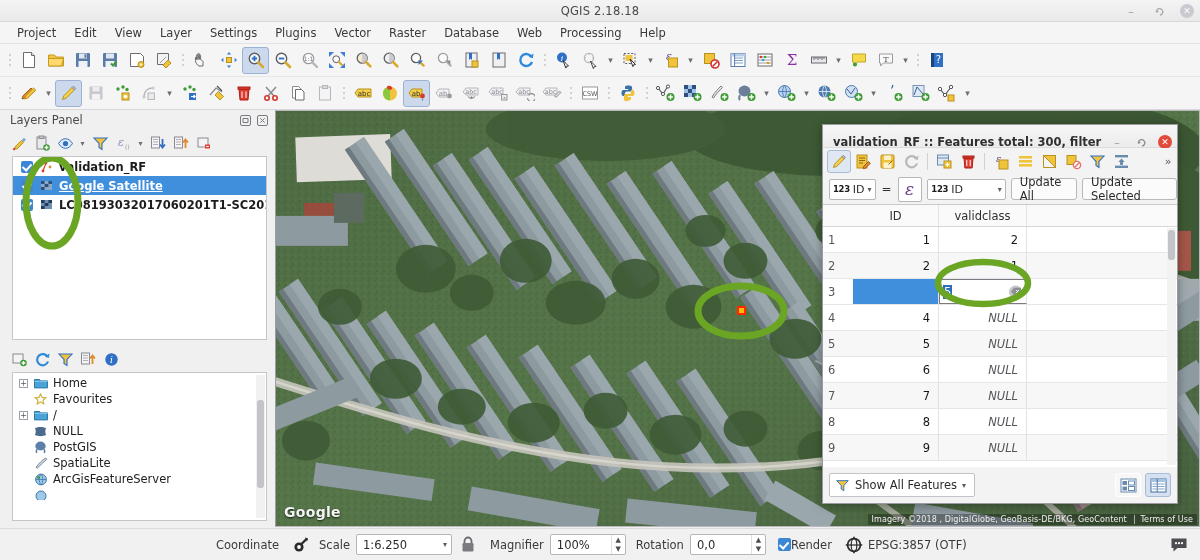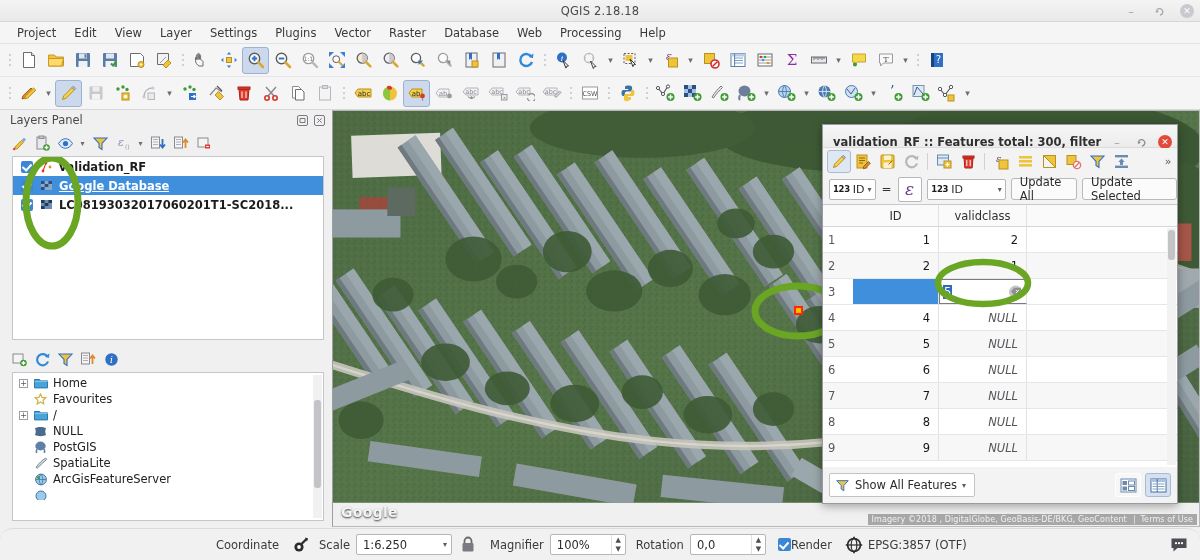--- a/index.html
+++ b/index.html
@@ -47,21 +47,21 @@
   .grip { width: 7px; height: 20px; display: flex; flex-direction: column; justify-content: center;
           align-items: center; gap: 3px; margin: 0 2px; }
   .grip i { width: 2px; height: 2px; background: #c2c2c8; border-radius: 50%; display: block; }
   .tb-caret { width: 13px; height: 27px; display: flex; align-items: center; justify-content: center;
               color: #6d6d72; font-size: 9px; }
 
   
   .body { position: relative; height: 417px; display: flex; background: #f0f0f0; }
 
   
-  .docks { width: 332px; display: flex; flex-direction: column; background: #f0f0f0; }
+  .docks { width: 275px; display: flex; flex-direction: column; background: #f0f0f0; }
   .panel { display: flex; flex-direction: column; }
   .panel-head { height: 20px; display: flex; align-items: center; padding: 0 6px 0 10px; }
   .panel-title { font-size: 11.5px; color: #4a4a4a; flex: 1; }
   .panel-btn { width: 13px; height: 13px; margin-left: 4px; display: flex; align-items: center; justify-content: center; }
   .panel-tools { height: 26px; display: flex; align-items: center; padding-left: 8px; gap: 1px; }
   .pt { width: 22px; height: 22px; display: flex; align-items: center; justify-content: center; border-radius: 3px; }
   .pt-caret { width: 11px; height: 22px; display: flex; align-items: center; justify-content: center; color: #6d6d72; font-size: 8px; }
   .panel-body { flex: 1; margin: 0 8px 6px 12px; background: #fff; border: 1px solid #c6c6c9; overflow: hidden; position: relative; }
 
   
@@ -142,21 +142,21 @@
                display: flex; align-items: center; gap: 5px; padding: 0 8px 0 5px; font-size: 11.5px; }
   .viewtog { display: flex; gap: 4px; margin-left: auto; }
   .vtg { width: 26px; height: 24px; border: 1px solid #ffffff; border-radius: 3px; display: flex;
          align-items: center; justify-content: center; background: #f7f7f8; }
   .vtg.on { background: #d5e1f0; border: 1px solid #a7bbd6; }
   .more { width: 18px; height: 23px; display: flex; align-items: center; justify-content: center;
           color: #55555a; font-size: 11px; margin-left: auto; }
 
   
   .status { position: absolute; left: 0; bottom: 0; width: 1200px; height: 32px;
-            background: #f1f1f2; border-top: 1px solid #dcdcde; display: flex; align-items: center; border-radius: 13px; }
+            background: #f1f1f2; border-top: 1px solid #dcdcde; display: flex; align-items: center; }
   .st-lbl { font-size: 11.5px; color: #3a3a3a; margin: 0 6px 0 10px; }
   .st-field { height: 21px; background: #fff; border: 1px solid #b5b5ba; border-radius: 2px;
               display: flex; align-items: center; font-size: 11.5px; color: #1e1e22; padding: 0 6px; }
   .st-combo { height: 21px; background: #fff; border: 1px solid #b5b5ba; border-radius: 2px;
               display: flex; align-items: center; font-size: 11.5px; padding: 0 4px 0 6px; gap: 4px; }
   .spin { height: 21px; background: #fff; border: 1px solid #b5b5ba; border-radius: 2px;
           display: flex; align-items: center; font-size: 11.5px; padding-left: 6px; }
   .spin .arrows { margin-left: auto; width: 14px; height: 19px; display: flex; flex-direction: column;
                   align-items: center; justify-content: center; gap: 1px; color: #4d4d52; font-size: 7px; border-left: 1px solid #e0e0e3; }
   .cbx2 { width: 13px; height: 13px; background: #3b87d6; border-radius: 2px; position: relative; }
@@ -818,21 +818,21 @@
             <div class="cbx"></div>
             <div class="layer-ico">
               <svg width="13" height="13" viewBox="0 0 13 13">
                   <rect x="1" y="2" width="11" height="9" fill="#8aa8c8"></rect>
                   <rect x="1" y="2" width="3.6" height="3" fill="#2f4f7f"></rect>
                   <rect x="8.4" y="2" width="3.6" height="3" fill="#2f4f7f"></rect>
                   <rect x="4.6" y="5" width="3.8" height="3" fill="#2f4f7f"></rect>
                   <rect x="1" y="8" width="3.6" height="3" fill="#2f4f7f"></rect>
                 </svg>
               </div>
-            <div class="layer-name">Google Database</div>
+            <div class="layer-name">Google Satellite</div>
           </div>
           <div class="layer-row">
             <div class="cbx"></div>
             <div class="layer-ico">
               <svg width="13" height="13" viewBox="0 0 13 13">
                   <rect x="1" y="2" width="11" height="9" fill="#6e8faf"></rect>
                   <rect x="1" y="2" width="3.6" height="3" fill="#223a5e"></rect>
                   <rect x="8.4" y="2" width="3.6" height="3" fill="#223a5e"></rect>
                   <rect x="4.6" y="5" width="3.8" height="3" fill="#223a5e"></rect>
                   <rect x="1" y="8" width="3.6" height="3" fill="#223a5e"></rect>

